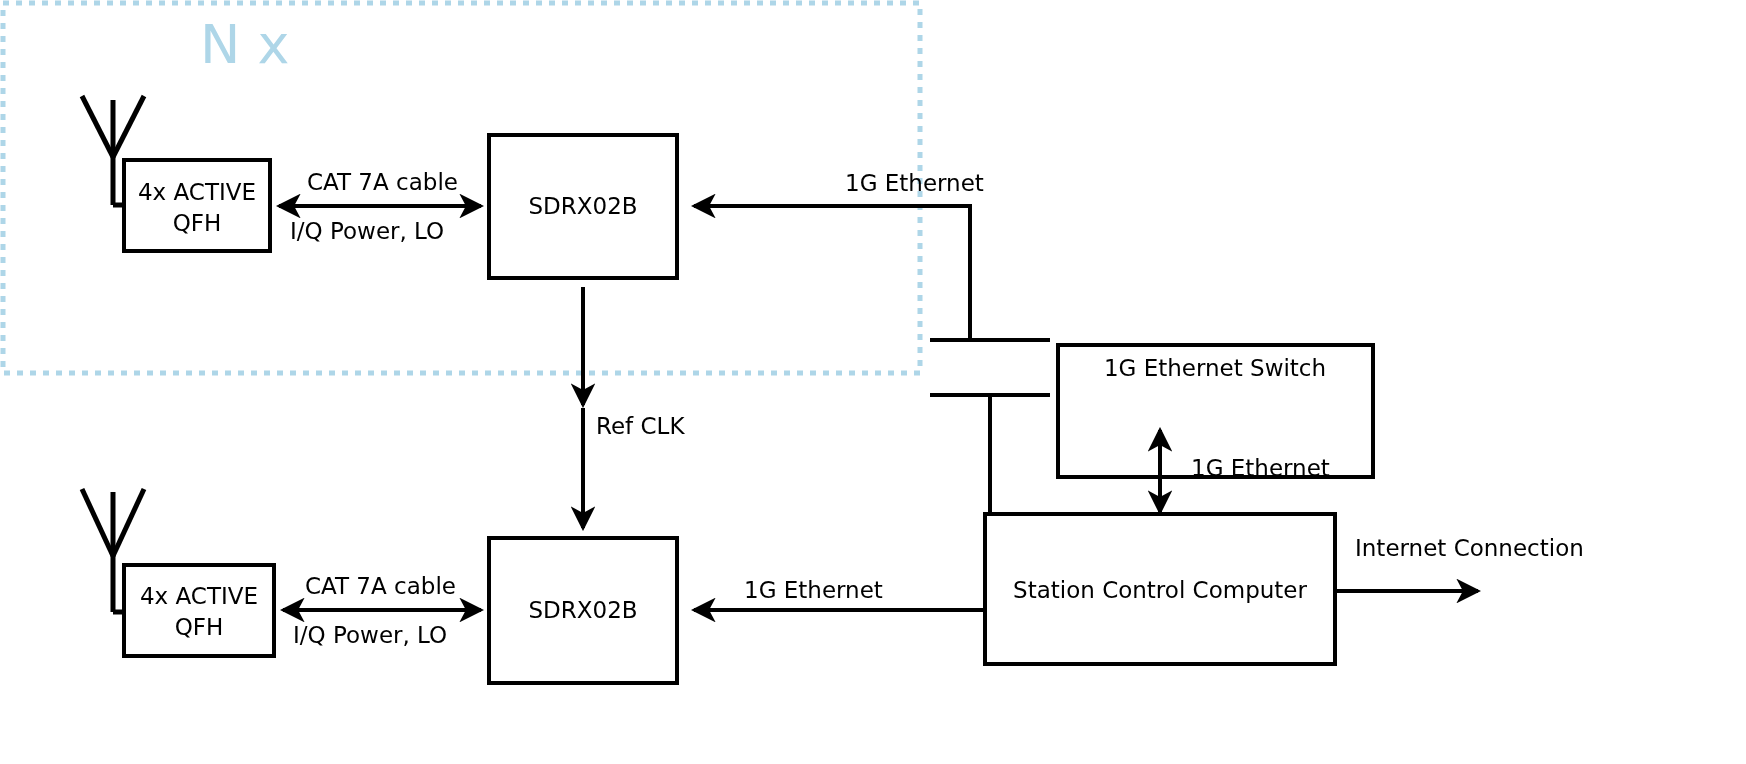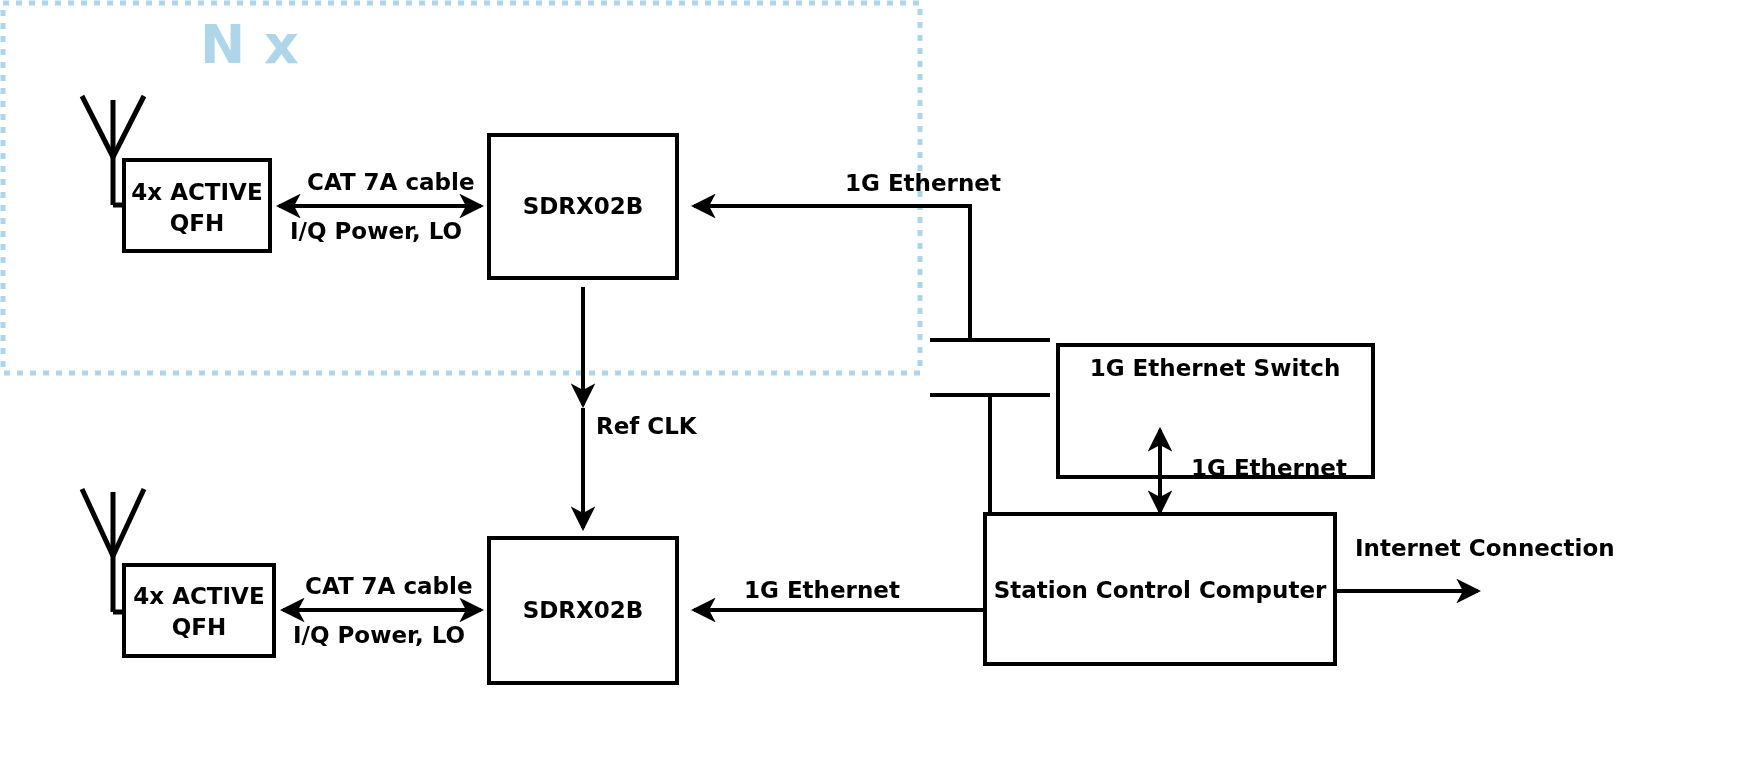--- a/index.html
+++ b/index.html
@@ -1,18 +1,18 @@
 <!DOCTYPE html>
 <html><head>
 <meta charset="utf-8">
 <style>
   html,body{margin:0;padding:0;background:#ffffff;}
   body{width:1746px;height:764px;overflow:hidden;
        font-family:"DejaVu Sans","Liberation Sans",sans-serif;}
-  #diagram-root{position:relative;width:1746px;height:667px;font-weight:bold;}
+  #diagram-root{position:relative;width:1746px;height:667px;}
   svg#diagram{position:absolute;top:0;left:0;width:1746px;height:764px;display:block;}
   .blk{fill:#ffffff;stroke:#000000;stroke-width:4;}
   .wire{stroke:#000000;stroke-width:4;fill:none;stroke-linecap:butt;stroke-linejoin:miter;}
   .ant{stroke:#000000;stroke-width:5;fill:none;stroke-linecap:butt;}
   .dotbox{fill:none;stroke:#aed6e8;stroke-width:5;stroke-dasharray:6 7;}
   .lbl{font-family:"DejaVu Sans","Liberation Sans",sans-serif;
        font-size:23px;fill:#000000;dominant-baseline:middle;}
   .blbl{font-family:"DejaVu Sans","Liberation Sans",sans-serif;
         font-size:23px;fill:#000000;text-anchor:middle;dominant-baseline:middle;}
   .nx{font-family:"DejaVu Sans","Liberation Sans",sans-serif;

